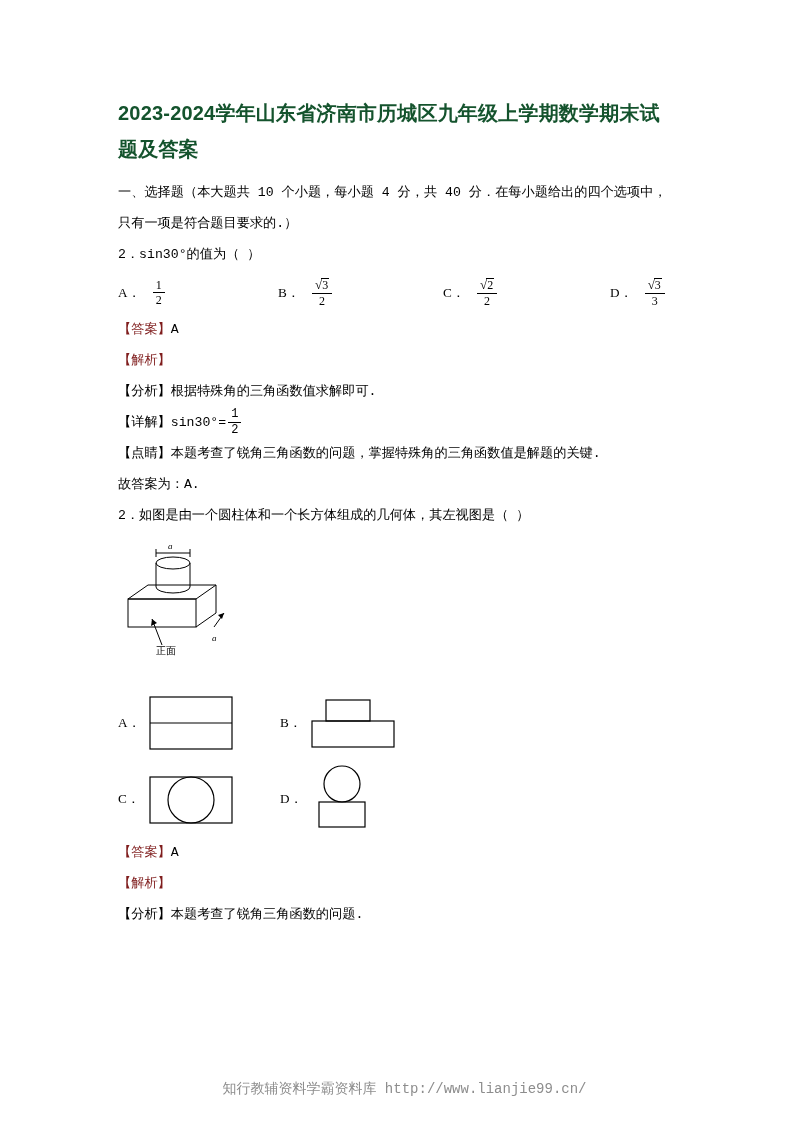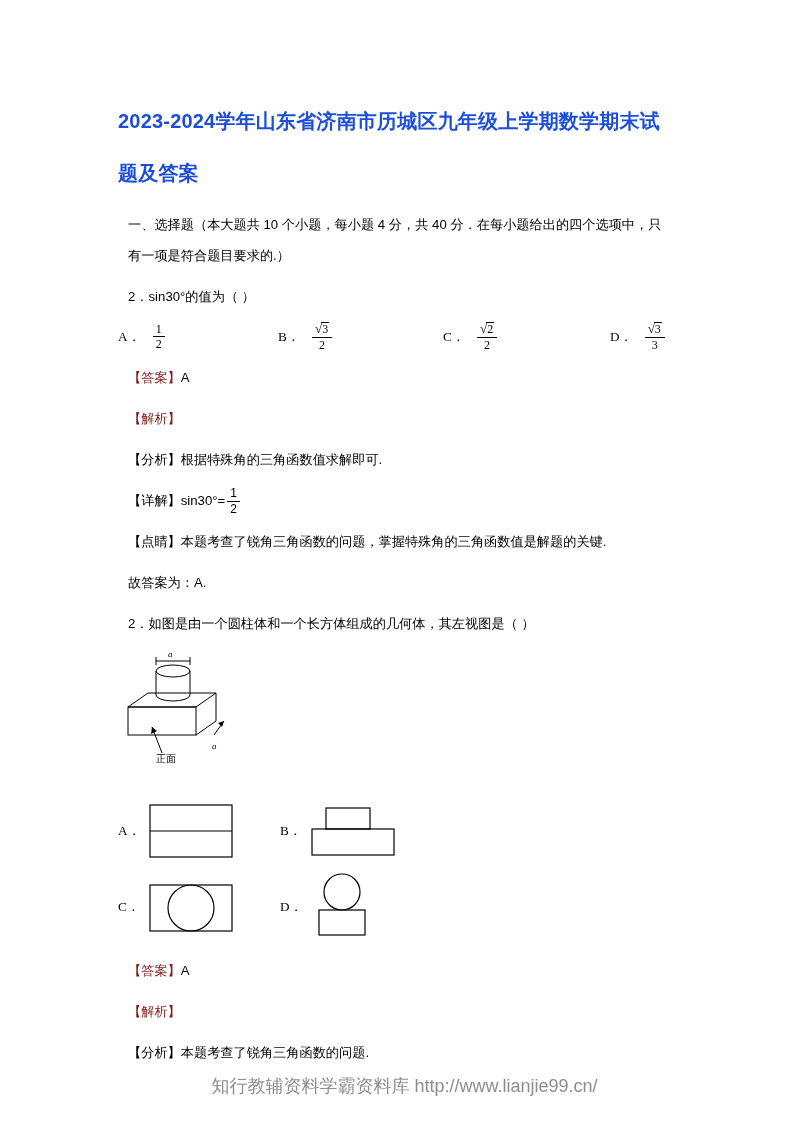--- a/index.html
+++ b/index.html
@@ -19,31 +19,31 @@
     position: relative;
     width: 793px;
     height: 1122px;
     box-sizing: border-box;
     padding: 95px 118px 0 118px;
   }
   h1.doc-title {
     font-family: "Liberation Sans", sans-serif;
     font-size: 20px;
     font-weight: bold;
-    line-height: 52px;
+    line-height: 36px;
     margin: 0 0 10px 0;
     letter-spacing: 0.2px;
-    color: #1d4ed8;
+    color: #14532d;
   }
   .para {
     font-size: 13.2px;
     line-height: 31px;
-    margin: 10px;
+    margin: 0;
     color: #000;
-    font-family: Liberation Sans, sans-serif;
+    font-family: Liberation Mono, monospace;
   }
   .tag {
     color: #7f1d1d;
   }
   .choice-row {
     display: flex;
     align-items: center;
     margin-top: 8px;
     margin-bottom: 6px;
     font-size: 13.2px;
@@ -89,23 +89,23 @@
   }
   .fig-block {
     margin: 10px 0 4px 0;
   }
   .watermark {
     position: absolute;
     left: 16px;
     right: 0;
     bottom: 24px;
     text-align: center;
-    font-size: 18px;
+    font-size: 14px;
     color: #8d8d8d;
-    font-family: Liberation Sans, sans-serif;
+    font-family: Liberation Mono, monospace;
   }
   .opt-grid {
     margin-top: 14px;
   }
   .opt-row {
     display: flex;
     align-items: center;
     height: 76px;
   }
   .opt-cell {

